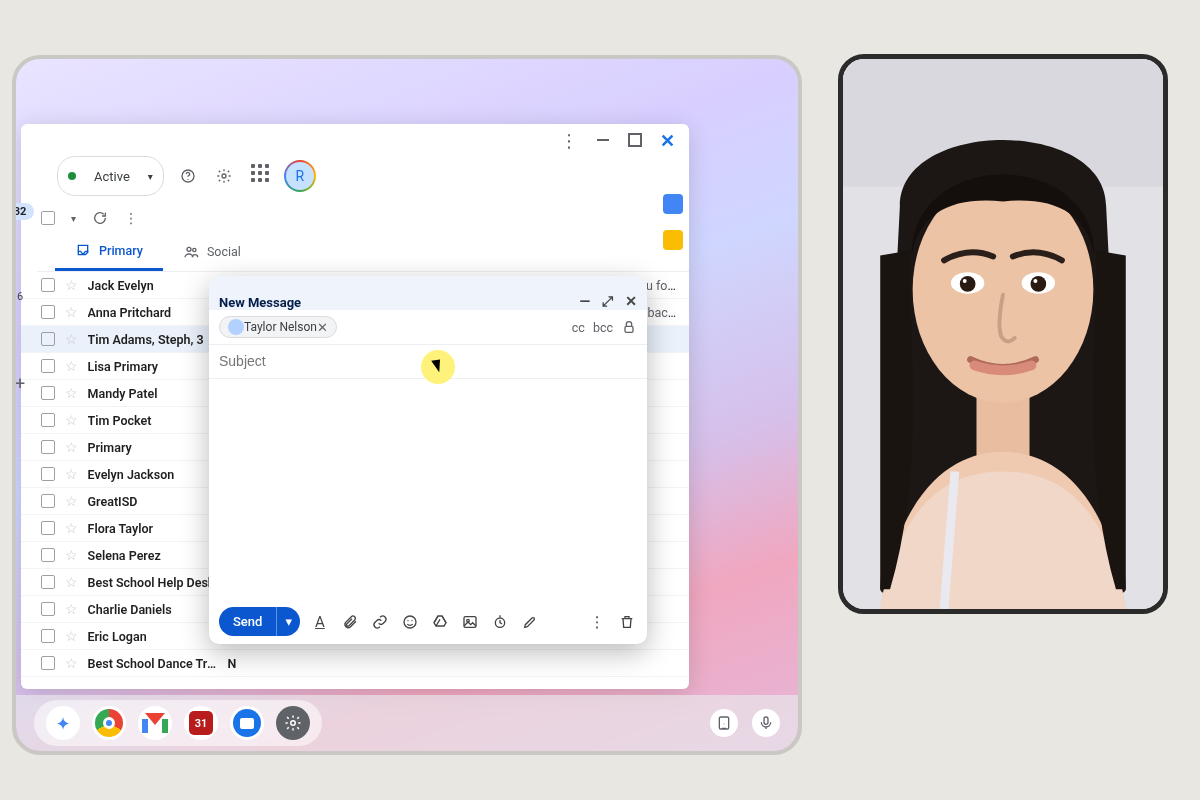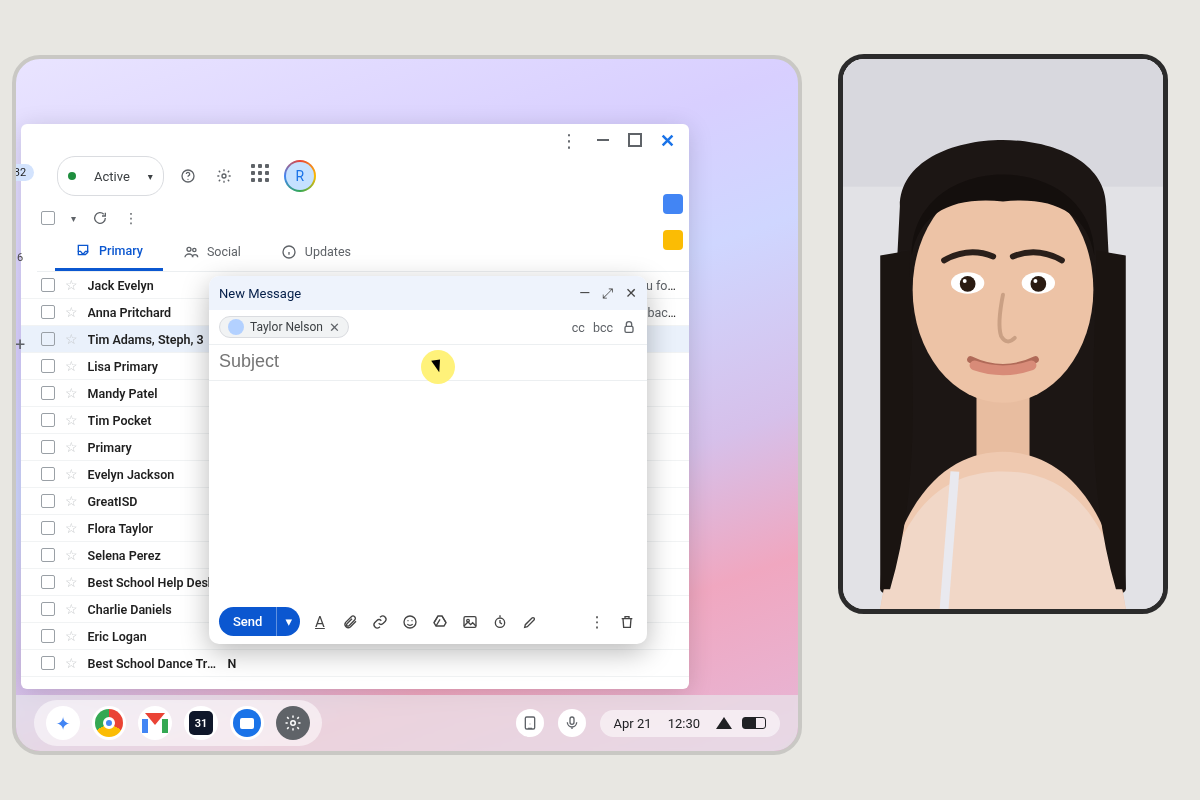--- a/index.html
+++ b/index.html
@@ -58,21 +58,21 @@
     font-size:13px; color:#3c4043;
   }
   .dot-green { width:8px; height:8px; border-radius:50%; background:#1e8e3e;}
   .hicon { width:24px; height:24px; display:flex; align-items:center; justify-content:center; color:#5f6368; font-size:18px;}
   .hicon.apps{ display:grid; grid-template-columns:repeat(3,4px); grid-auto-rows:4px; gap:3px;}
   .hicon.apps span{background:#5f6368; width:4px; height:4px; border-radius:1px;}
   .avatar { width:32px; height:32px; border-radius:50%; background: conic-gradient(#ea4335, #fbbc04, #34a853, #4285f4, #ea4335); padding:2px;}
   .avatar-inner{width:100%;height:100%;border-radius:50%;background:#c5e1ff;display:flex;align-items:center;justify-content:center;font-size:14px;color:#1a73e8;}
   
   .left-rail { position:absolute; left:-28px; top:105px; width:64px; display:flex; flex-direction:column; align-items:center; gap:70px; font-size:11px; color:#444;}
-  .rail-badge { background:#d3e3fd; border-radius:12px; padding:2px 8px; font-weight:400; color:#1f1f1f;}
+  .rail-badge { background:#d3e3fd; border-radius:12px; padding:2px 8px; font-weight:700; color:#1f1f1f;margin-top:39px;}
   
   .toolrow { display:flex; align-items:center; gap:16px; padding: 4px 12px 6px 20px; color:#5f6368; font-size:14px;}
   .chk{width:14px;height:14px;border:1.5px solid #9aa0a6;border-radius:2px;}
   .caret{font-size:10px;}
   .tabs { display:flex; border-bottom:1px solid #eceff1; padding-left:18px; font-size:12.5px; color:#5f6368;margin-left:16px;}
   .tab { display:flex; align-items:center; gap:8px; padding:10px 20px; cursor:pointer;}
   .tab.active { color:#0b57d0; border-bottom:3px solid #0b57d0; font-weight:500;}
   .tab .ticon{width:16px;height:16px;display:inline-block;}
   .list { height: 430px; overflow:hidden; font-size:12.5px;}
   .row { display:flex; align-items:center; gap:10px; padding:5px 12px 5px 20px; border-bottom:1px solid #f1f3f4;}
@@ -88,30 +88,30 @@
   .app.cal{background:#4285f4;}
   .app.keep{background:#fbbc04;}
   
   .compose {
     position:absolute; left:188px; top:152px; width:438px; height:368px;
     background:#fff; border-radius:10px;
     box-shadow:0 8px 28px rgba(0,0,0,.28);
     display:flex; flex-direction:column;
     z-index:20;
   }
-  .compose-head{height:34px;background:#eef3fc;border-radius:10px 10px 0 0;display:flex;align-items:center;justify-content:space-between;padding:0 10px;font-size:13px;color:#041e49;font-weight:400;}
+  .compose-head{height:34px;background:#eef3fc;border-radius:10px 10px 0 0;display:flex;align-items:flex-end;justify-content:space-between;padding:0 10px;font-size:13px;color:#041e49;font-weight:700;}
   .compose-head .actions{display:flex;gap:12px;color:#444;font-size:14px;}
   .to-row{display:flex;align-items:center;gap:8px;padding:6px 10px;border-bottom:1px solid #eceff1;font-size:12.5px;color:#5f6368;}
-  .chip{display:flex;align-items:center;gap:6px;background:#f1f3f4;border:1px solid #dadce0;border-radius:14px;padding:2px 8px;font-size:12px;color:#3c4043;}
+  .chip{display:flex;align-items:center;background:#f1f3f4;border:1px solid #dadce0;border-radius:14px;padding:2px 8px;font-size:12px;color:#3c4043;}
   .chip .cavatar{width:16px;height:16px;border-radius:50%;background:#b3d1ff;}
   .chip .x{font-size:13px;color:#5f6368;cursor:pointer;}
   .to-row .spacer{flex:1;}
   .lock{font-size:13px;}
   .subj-row{padding:6px 10px 8px;border-bottom:1px solid #eceff1;}
-  .subj-row input{border:none;outline:none;font-size:18px;width:100%;color:#15803d;}
+  .subj-row input{border:none;outline:none;font-size:14px;width:100%;color:#15803d;}
   .body-area{flex:1;}
   .compose-foot{display:flex;align-items:center;gap:10px;padding:8px 10px;}
   .send-btn{display:flex;align-items:center;background:#0b57d0;color:#fff;border-radius:18px;overflow:hidden;font-size:13px;font-weight:500;}
   .send-btn .label{padding:7px 14px;}
   .send-btn .more{padding:7px 8px;border-left:1px solid rgba(255,255,255,.35);}
   .ftool{width:20px;height:20px;display:flex;align-items:center;justify-content:center;color:#444;font-size:15px;}
   .compose-foot .spacer{flex:1;}
   
   .cursor-dot{position:absolute;left:400px;top:226px;width:34px;height:34px;border-radius:50%;background:#fff27a;z-index:25;display:flex;align-items:center;justify-content:center;}
   .cursor-dot::after{content:'';position:absolute;width:0;height:0;border-left:8px solid #000;border-top:4px solid transparent;border-bottom:10px solid transparent;transform:rotate(-35deg) translate(2px,-2px);}
@@ -145,21 +145,21 @@
   .ico{width:16px;height:16px;}
   svg{display:block;}
   
   .chrome-ring{width:28px;height:28px;border-radius:50%;background:conic-gradient(#ea4335 0 120deg,#fbbc04 120deg 240deg,#34a853 240deg 360deg);display:flex;align-items:center;justify-content:center;}
   .chrome-ring .inner{width:12px;height:12px;border-radius:50%;background:#4285f4;border:3px solid #fff;}
   .gmail-logo{position:relative;width:26px;height:20px;}
   .gmail-logo .gbar{position:absolute;bottom:0;width:6px;height:14px;}
   .gmail-logo .l{left:0;background:#4285f4;}
   .gmail-logo .r{right:0;background:#34a853;}
   .gmail-logo .v{position:absolute;left:3px;top:0;width:0;height:0;border-left:10px solid transparent;border-right:10px solid transparent;border-top:12px solid #ea4335;}
-  .cal-logo{width:24px;height:24px;background:#0f172a;border-radius:5px;display:flex;align-items:center;justify-content:center;color:#fff;font-size:11px;font-weight:600;}
+  .cal-logo{width:24px;height:24px;background:#b91c1c;border-radius:5px;display:flex;align-items:center;justify-content:center;color:#fff;font-size:11px;font-weight:600;}
   .files-logo{width:28px;height:28px;border-radius:50%;background:#1a73e8;display:flex;align-items:center;justify-content:center;}
   .files-logo::before{content:'';width:14px;height:11px;background:#fff;border-radius:2px;}
 </style>
 </head>
 <body>
 
 <div class="chromebook">
 
   <div class="gmail-window">
 
@@ -230,30 +230,20 @@
       <div class="tab">
         <span class="ticon">
             <svg viewBox="0 0 24 24" fill="none" stroke="#5f6368" stroke-width="2">
               <circle cx="9" cy="8" r="3"></circle>
               <circle cx="17" cy="9" r="2.5"></circle>
               <path d="M3 20c0-3 3-5 6-5s6 2 6 5M14 20c0-2 1.5-4 4-4s4 2 4 4"></path>
             </svg>
           </span>
         <span>Social</span>
       </div>
-      <div class="tab">
-        <span class="ticon">
-            <svg viewBox="0 0 24 24" fill="none" stroke="#5f6368" stroke-width="2">
-              <circle cx="12" cy="12" r="9"></circle>
-              <line x1="12" y1="8" x2="12" y2="8"></line>
-              <line x1="12" y1="12" x2="12" y2="16"></line>
-            </svg>
-          </span>
-        <span>Updates</span>
-      </div>
     </div>
 
     <div class="list" id="email-list">
         <div class="row">
           <div class="chk"></div>
           <span class="star">☆</span>
           <span class="sender">Jack Evelyn</span>
           <span class="subj"><b>Thank you for setting up a group chat</b><span class="prev"> - Hi Steph! Mr. Marbles here, thank you for setting up a gro</span></span>
         </div>
         <div class="row">
@@ -480,28 +470,20 @@
           <rect x="5" y="3" width="14" height="18" rx="2"></rect>
           <path d="M12 14v-1M9 20h6"></path>
         </svg>
       </div>
     <div class="round">
         <svg width="16" height="16" viewBox="0 0 24 24" fill="none" stroke="#5f6368" stroke-width="2">
           <rect x="9" y="3" width="6" height="11" rx="3"></rect>
           <path d="M5 11a7 7 0 0 0 14 0M12 18v3"></path>
         </svg>
       </div>
-    <div class="right">
-      <span>Apr 21</span>
-      <span>12:30</span>
-      <span class="statusicons">
-        <span class="wifi"></span>
-        <span class="batt"></span>
-      </span>
-    </div>
   </div>
 
 </div>
 
 <div class="webcam">
   <svg viewBox="0 0 330 560" preserveAspectRatio="xMidYMid slice">
     <rect width="330" height="560" fill="#e2e2e6"></rect>
     <rect x="0" y="0" width="330" height="130" fill="#d8d8de"></rect>
 
     <path d="M60 150 C60 60 270 60 270 150 L290 540 C290 560 40 560 40 540 Z" fill="#1c1614"></path>

